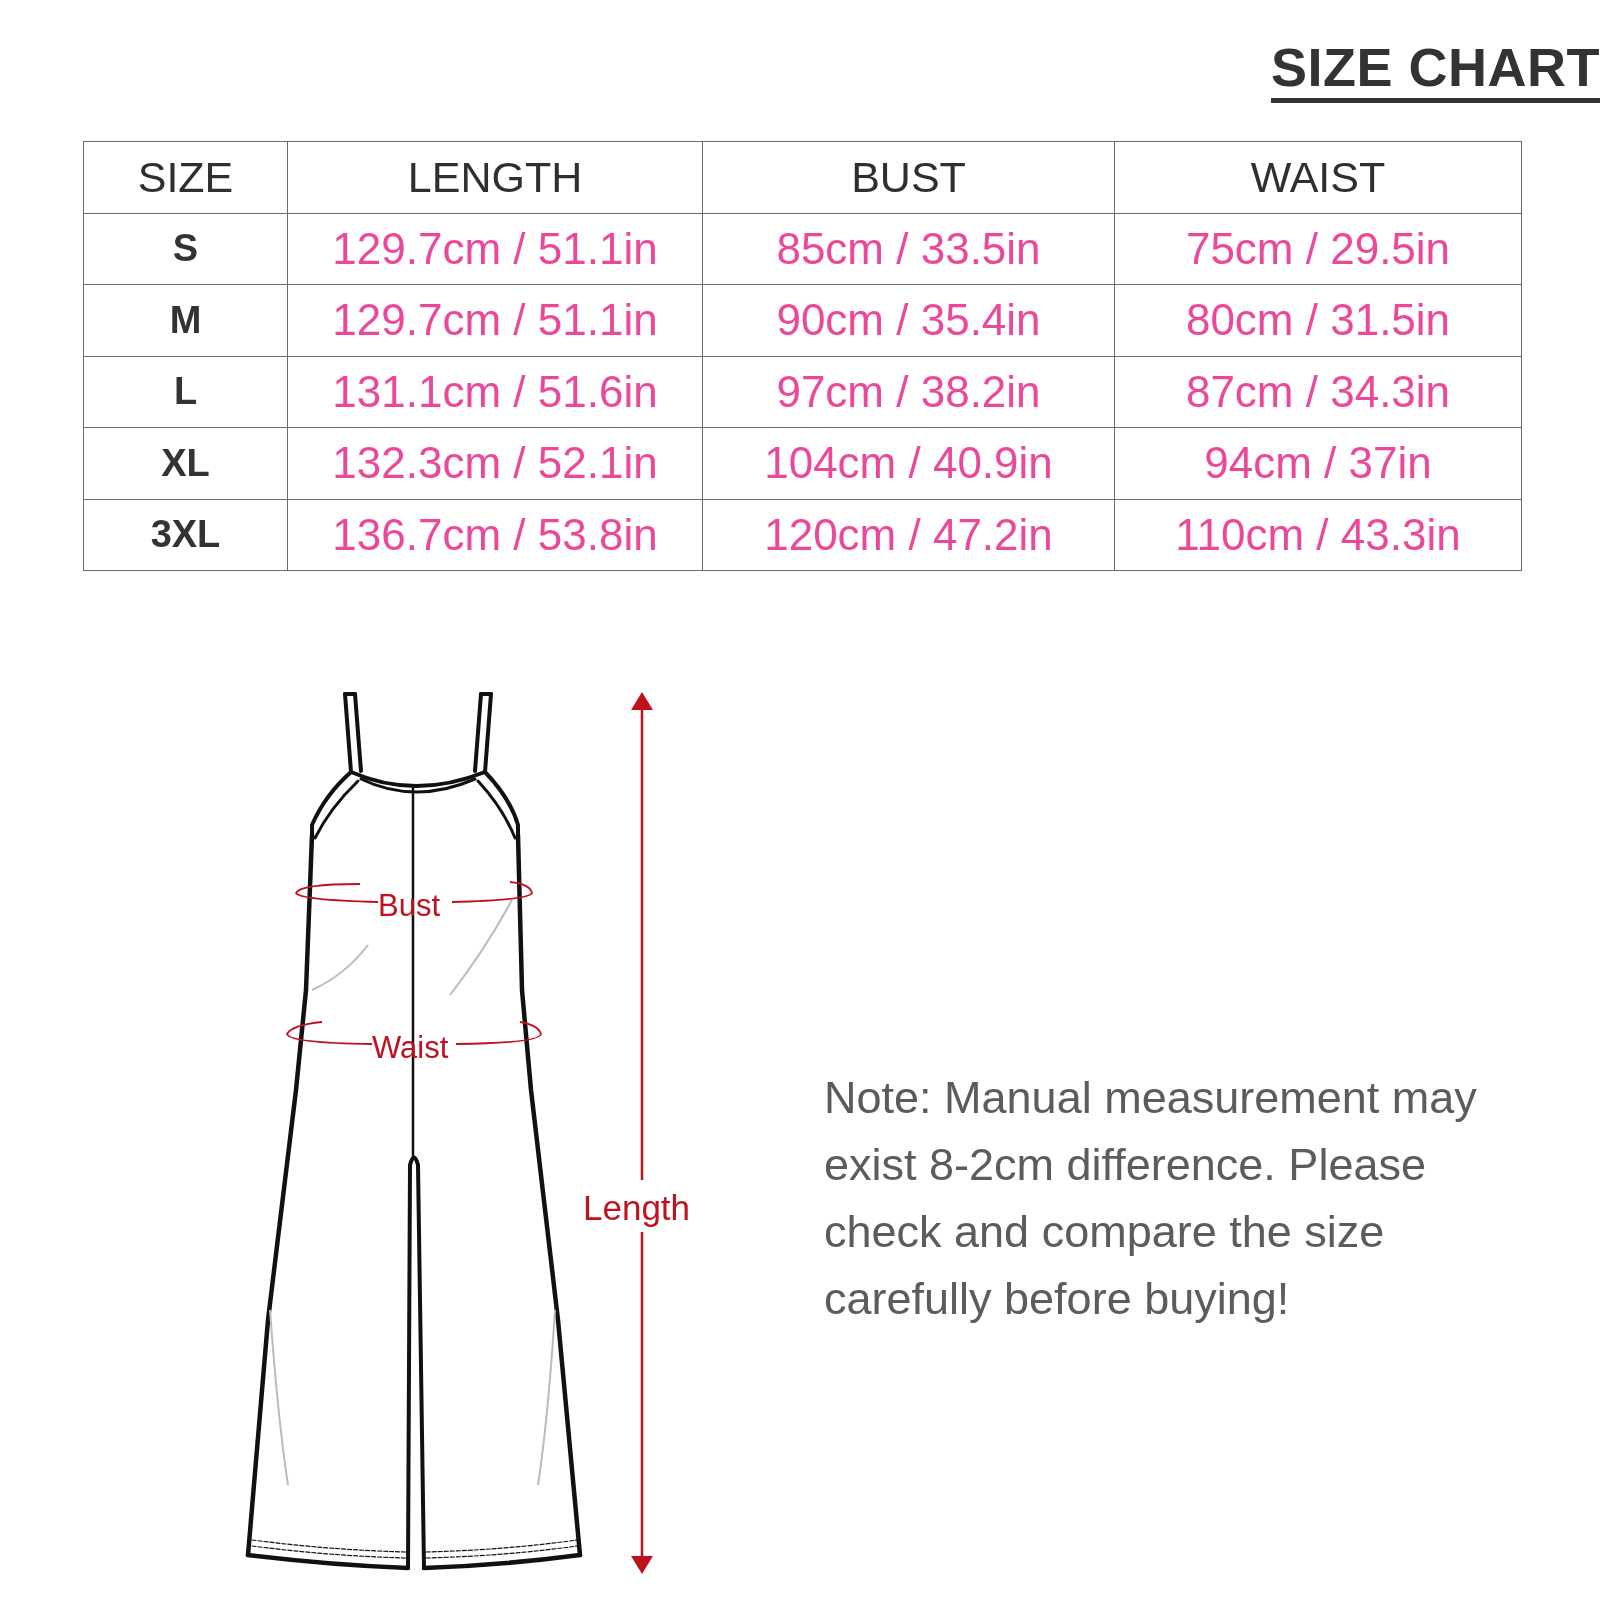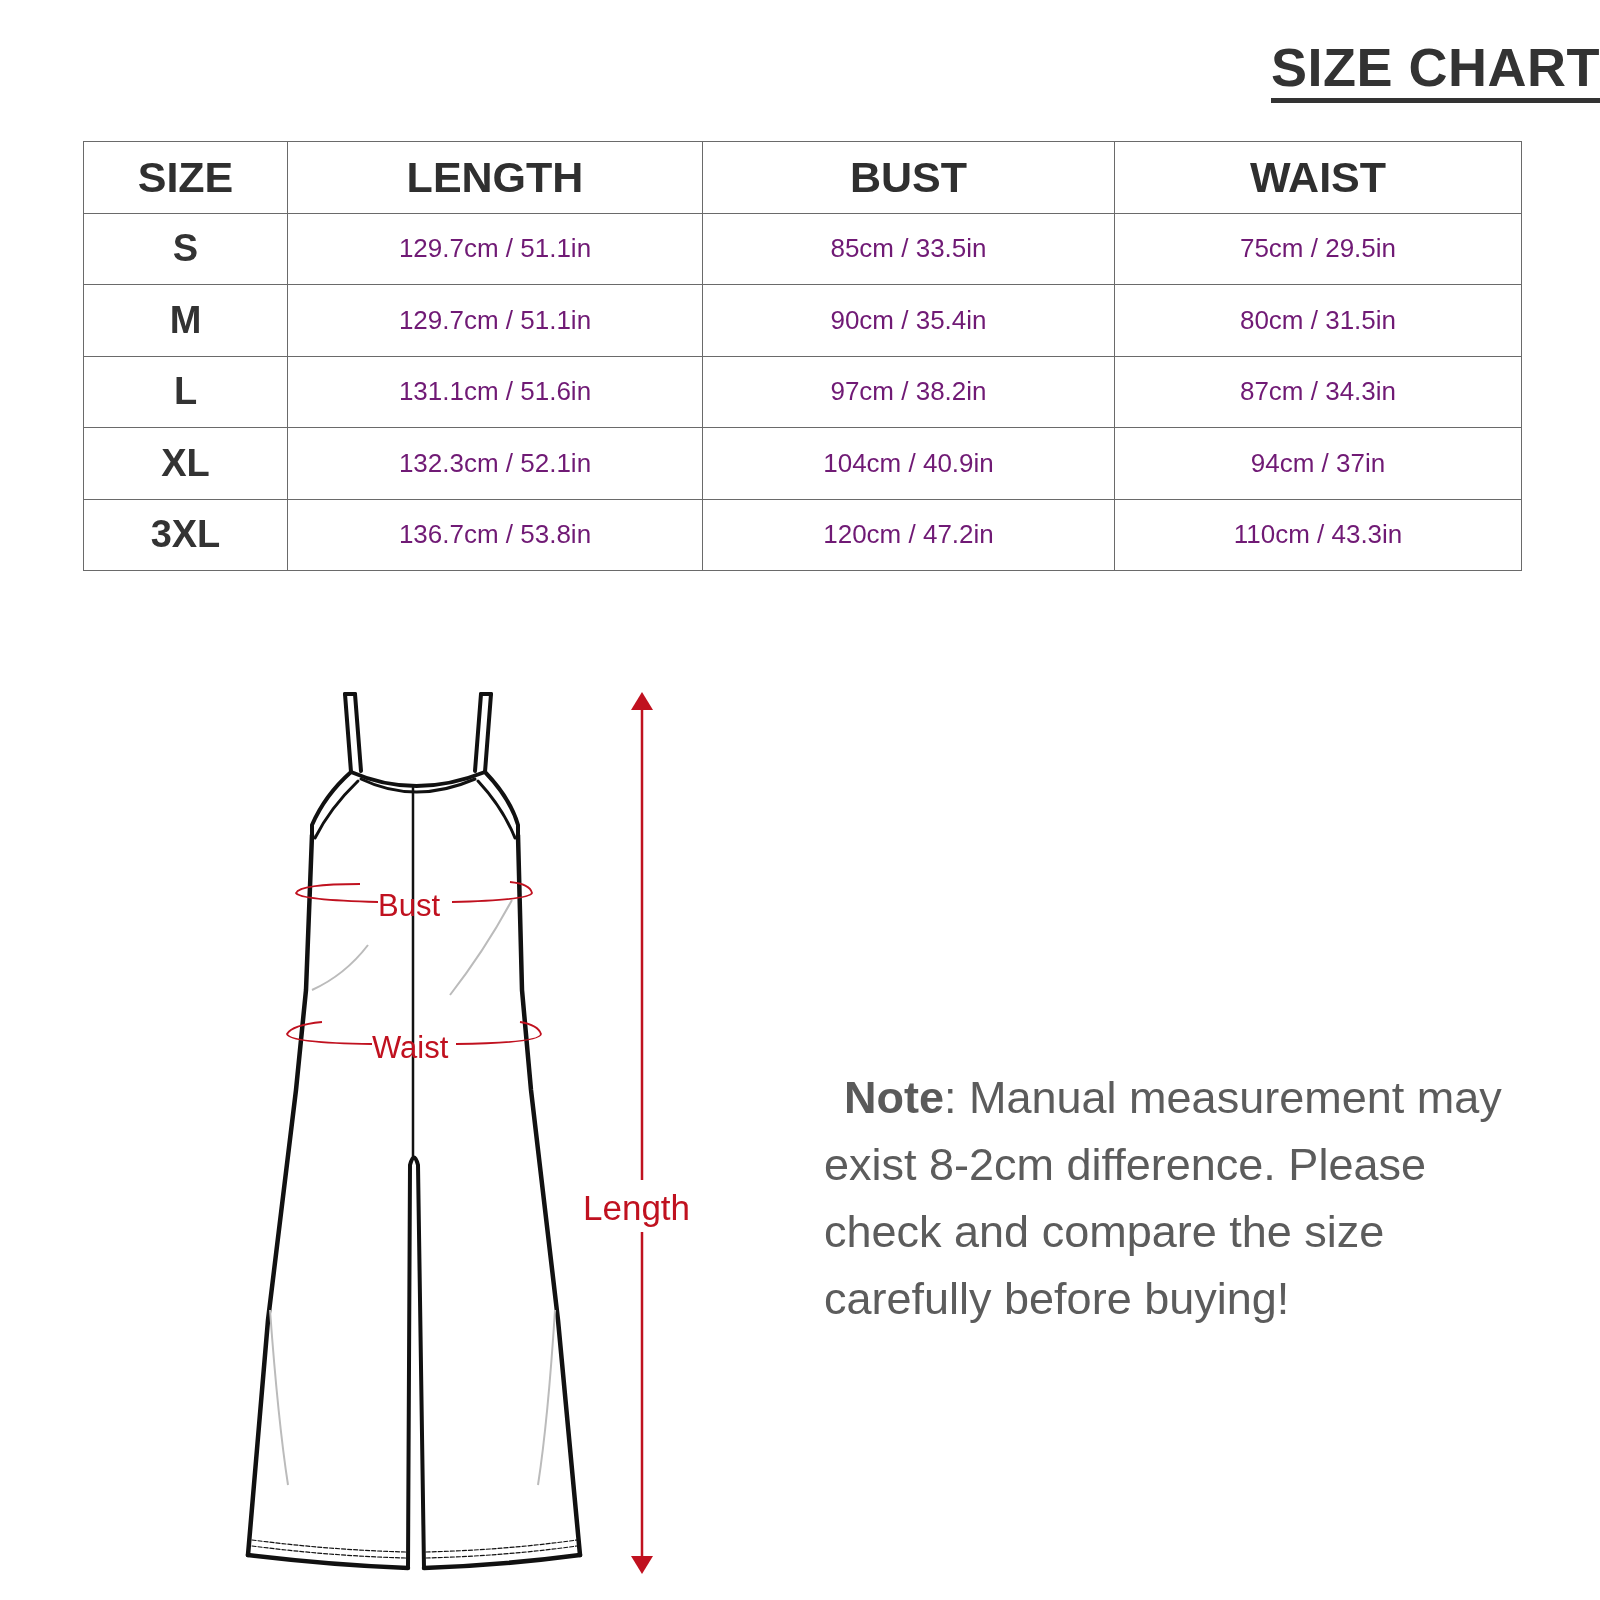--- a/index.html
+++ b/index.html
@@ -20,24 +20,24 @@
 
     table.size-table {
       position: absolute; left: 83px; top: 141px;
       width: 1438px; border-collapse: collapse; table-layout: fixed;
     }
     table.size-table th, table.size-table td {
       border: 1.5px solid #6a6a6a;
       height: 71.5px; text-align: center; vertical-align: middle;
     }
     table.size-table th {
-      font-weight: bold; font-size: 43px; color: #2f2f2f;
+      font-weight: normal; font-size: 43px; color: #2f2f2f;
     }
     table.size-table td {
-      font-size: 26px; color: #701a75;
+      font-size: 44px; color: #ec4899;
     }
     table.size-table td.size-col {
       font-weight: bold; color: #333333; font-size: 38px;
     }
     col.c0 { width: 204px; }
     col.c1 { width: 415px; }
     col.c2 { width: 412px; }
     col.c3 { width: 407px; }
 
     .diagram { position: absolute; left: 0; top: 0; width: 1600px; height: 1600px; pointer-events: none; }
@@ -45,21 +45,21 @@
 
     .label-red {
       position: absolute; color: #c0111f; font-size: 31px; line-height: 32px;
       background: transparent;
     }
 
     .note {
       position: absolute; left: 824px; top: 1064px; width: 720px;
       font-size: 45px; line-height: 67px; color: #5c5c5c;
     }
-    .note b { font-weight: bold; color: #5a5a5a; margin-left: 20px; }
+    .note b { font-weight: normal; color: #5a5a5a; }
   </style>
 </head>
 <body>
 
 <div class="title">
   <span>SIZE CHART</span>
 </div>
 
 <table class="size-table">
   <colgroup>

